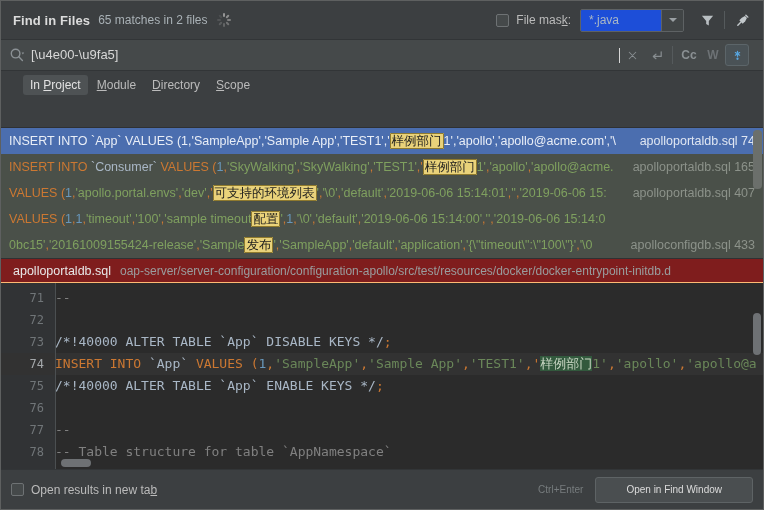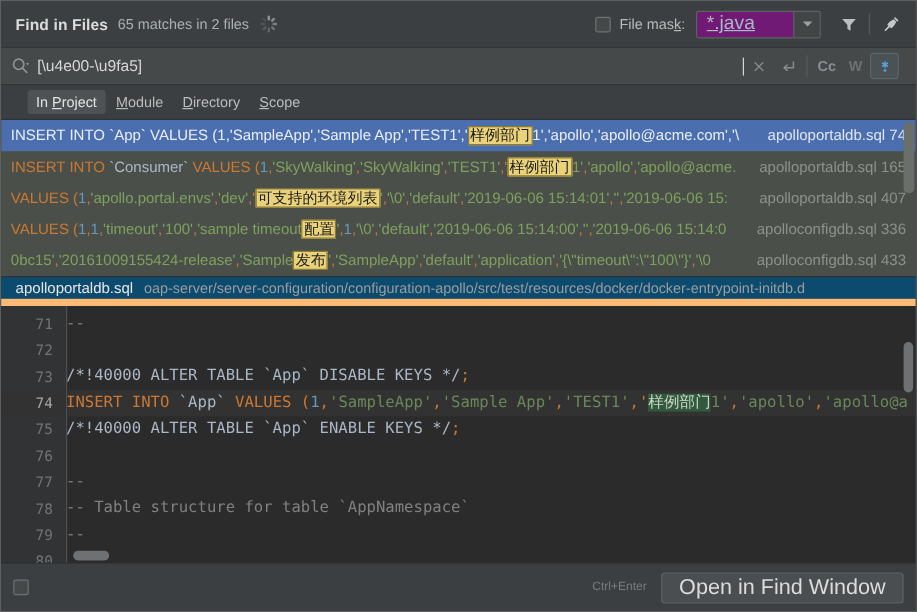--- a/index.html
+++ b/index.html
@@ -95,24 +95,23 @@
     background: #45494a;
     border-radius: 2px;
     box-sizing: border-box;
     overflow: hidden;
   }
   .combo-val {
     min-width: 64px;
     padding: 0 8px;
     display: flex;
     align-items: center;
-    font-size: 16px;
+    font-size: 12px;
     color: #a9b7c6;
-    background: #701a75;
-    text-decoration: underline;
+    background: #1d4ed8;
   }
   .combo-arrow {
     width: 21px;
     border-left: 1px solid #5e6264;
     display: flex;
     align-items: center;
     justify-content: center;
     background: #414546;
   }
   .tri-down {
@@ -216,20 +215,21 @@
     margin-left: 14px;
   }
 
   
   .results {
     background: #4a5049;
     border-top: 1px solid #2f3133;
     position: relative;
     flex: 0 0 auto;
     overflow: hidden;
+    margin-top: 28px;
   }
   .res-row {
     height: 26px;
     display: flex;
     align-items: center;
     padding: 0 2px 0 8px;
     white-space: nowrap;
     overflow: hidden;
     box-sizing: border-box;
     font-size: 12.5px;
@@ -271,23 +271,23 @@
     border-radius: 4px;
   }
 
   
   .pathbar {
     height: 25px;
     min-height: 25px;
     display: flex;
     align-items: center;
     padding: 0 8px 0 12px;
-    background: #0c4a6e;
+    background: #7f1d1d;
     border-top: 1px solid #2f3133;
-    border-bottom: 6px solid #fdba74;
+    border-bottom: 1px solid #fdba74;
     overflow: hidden;
     white-space: nowrap;
     box-sizing: border-box;
   }
   .path-file {
     font-size: 12.5px;
     color: #e8e8e8;
     flex: 0 0 auto;
   }
   .path-dir {
@@ -385,28 +385,28 @@
     border-top: 1px solid #323537;
     box-sizing: border-box;
   }
   .shortcut {
     font-size: 10px;
     color: #777c7e;
     margin-right: 12px;
   }
   .btn-primary {
     height: 26px;
-    padding: 0 14px;
+    padding: 0 30px;
     display: flex;
     align-items: center;
     background: #4a4e50;
     border: 1px solid #5e6365;
     border-radius: 3px;
     color: #dcdcdc;
-    font-size: 18px;
+    font-size: 10px;
     box-sizing: border-box;
   }
 </style>
 </head>
 <body>
 
 <div id="app">
 
   <div class="header">
     <span class="hdr-title">Find in Files</span>
@@ -505,21 +505,20 @@
       <div class="res-row">
         <span class="res-text"><span class="tk tk-kw">INSERT INTO </span><span class="tk tk-id">`Consumer`</span><span class="tk tk-kw"> VALUES </span><span class="tk tk-pun">(</span><span class="tk tk-num">1</span><span class="tk tk-pun">,</span><span class="tk tk-str">'SkyWalking'</span><span class="tk tk-pun">,</span><span class="tk tk-str">'SkyWalking'</span><span class="tk tk-pun">,</span><span class="tk tk-str">'TEST1'</span><span class="tk tk-pun">,'</span><span class="hl">样例部门</span><span class="tk tk-str">1'</span><span class="tk tk-pun">,</span><span class="tk tk-str">'apollo'</span><span class="tk tk-pun">,</span><span class="tk tk-str">'apollo@acme.</span></span>
         <span class="res-meta">apolloportaldb.sql 165</span>
       </div>
       <div class="res-row">
         <span class="res-text"><span class="tk tk-kw">VALUES </span><span class="tk tk-pun">(</span><span class="tk tk-num">1</span><span class="tk tk-pun">,</span><span class="tk tk-str">'apollo.portal.envs'</span><span class="tk tk-pun">,</span><span class="tk tk-str">'dev'</span><span class="tk tk-pun">,'</span><span class="hl">可支持的环境列表</span><span class="tk tk-str">'</span><span class="tk tk-pun">,</span><span class="tk tk-str">'\0'</span><span class="tk tk-pun">,</span><span class="tk tk-str">'default'</span><span class="tk tk-pun">,</span><span class="tk tk-str">'2019-06-06 15:14:01'</span><span class="tk tk-pun">,</span><span class="tk tk-str">''</span><span class="tk tk-pun">,</span><span class="tk tk-str">'2019-06-06 15:</span></span>
         <span class="res-meta">apolloportaldb.sql 407</span>
       </div>
       <div class="res-row">
         <span class="res-text"><span class="tk tk-kw">VALUES </span><span class="tk tk-pun">(</span><span class="tk tk-num">1</span><span class="tk tk-pun">,</span><span class="tk tk-num">1</span><span class="tk tk-pun">,</span><span class="tk tk-str">'timeout'</span><span class="tk tk-pun">,</span><span class="tk tk-str">'100'</span><span class="tk tk-pun">,</span><span class="tk tk-str">'sample timeout</span><span class="hl">配置</span><span class="tk tk-str">'</span><span class="tk tk-pun">,</span><span class="tk tk-num">1</span><span class="tk tk-pun">,</span><span class="tk tk-str">'\0'</span><span class="tk tk-pun">,</span><span class="tk tk-str">'default'</span><span class="tk tk-pun">,</span><span class="tk tk-str">'2019-06-06 15:14:00'</span><span class="tk tk-pun">,</span><span class="tk tk-str">''</span><span class="tk tk-pun">,</span><span class="tk tk-str">'2019-06-06 15:14:0</span></span>
-        <span class="res-meta">apolloconfigdb.sql 336</span>
       </div>
       <div class="res-row">
         <span class="res-text"><span class="tk tk-str">0bc15'</span><span class="tk tk-pun">,</span><span class="tk tk-str">'20161009155424-release'</span><span class="tk tk-pun">,</span><span class="tk tk-str">'Sample</span><span class="hl">发布</span><span class="tk tk-str">'</span><span class="tk tk-pun">,</span><span class="tk tk-str">'SampleApp'</span><span class="tk tk-pun">,</span><span class="tk tk-str">'default'</span><span class="tk tk-pun">,</span><span class="tk tk-str">'application'</span><span class="tk tk-pun">,</span><span class="tk tk-str">'{\"timeout\":\"100\"}'</span><span class="tk tk-pun">,</span><span class="tk tk-str">'\0</span></span>
         <span class="res-meta">apolloconfigdb.sql 433</span>
       </div>
       <div class="res-scroll" style="top: 2px; height: 59px;"></div>
     </div>
 
   <div class="pathbar">
     <span class="path-file">apolloportaldb.sql</span>
@@ -550,18 +549,19 @@
         <div class="cl"><span class="c-cmt">-- Table structure for table `AppNamespace`</span></div>
         <div class="cl"><span class="c-cmt">--</span></div>
         <div class="cl">&nbsp;</div>
       </div>
     <div class="hscroll"></div>
     <div class="vscroll"></div>
   </div>
 
   <div class="footer">
     <span class="chk"></span>
+    <span class="chk-label">Open results in new ta<span class="u">b</span></span>
     <span class="spacer"></span>
     <span class="shortcut">Ctrl+Enter</span>
     <div class="btn-primary">Open in Find Window</div>
   </div>
 
 </div>
 
 </body></html>

